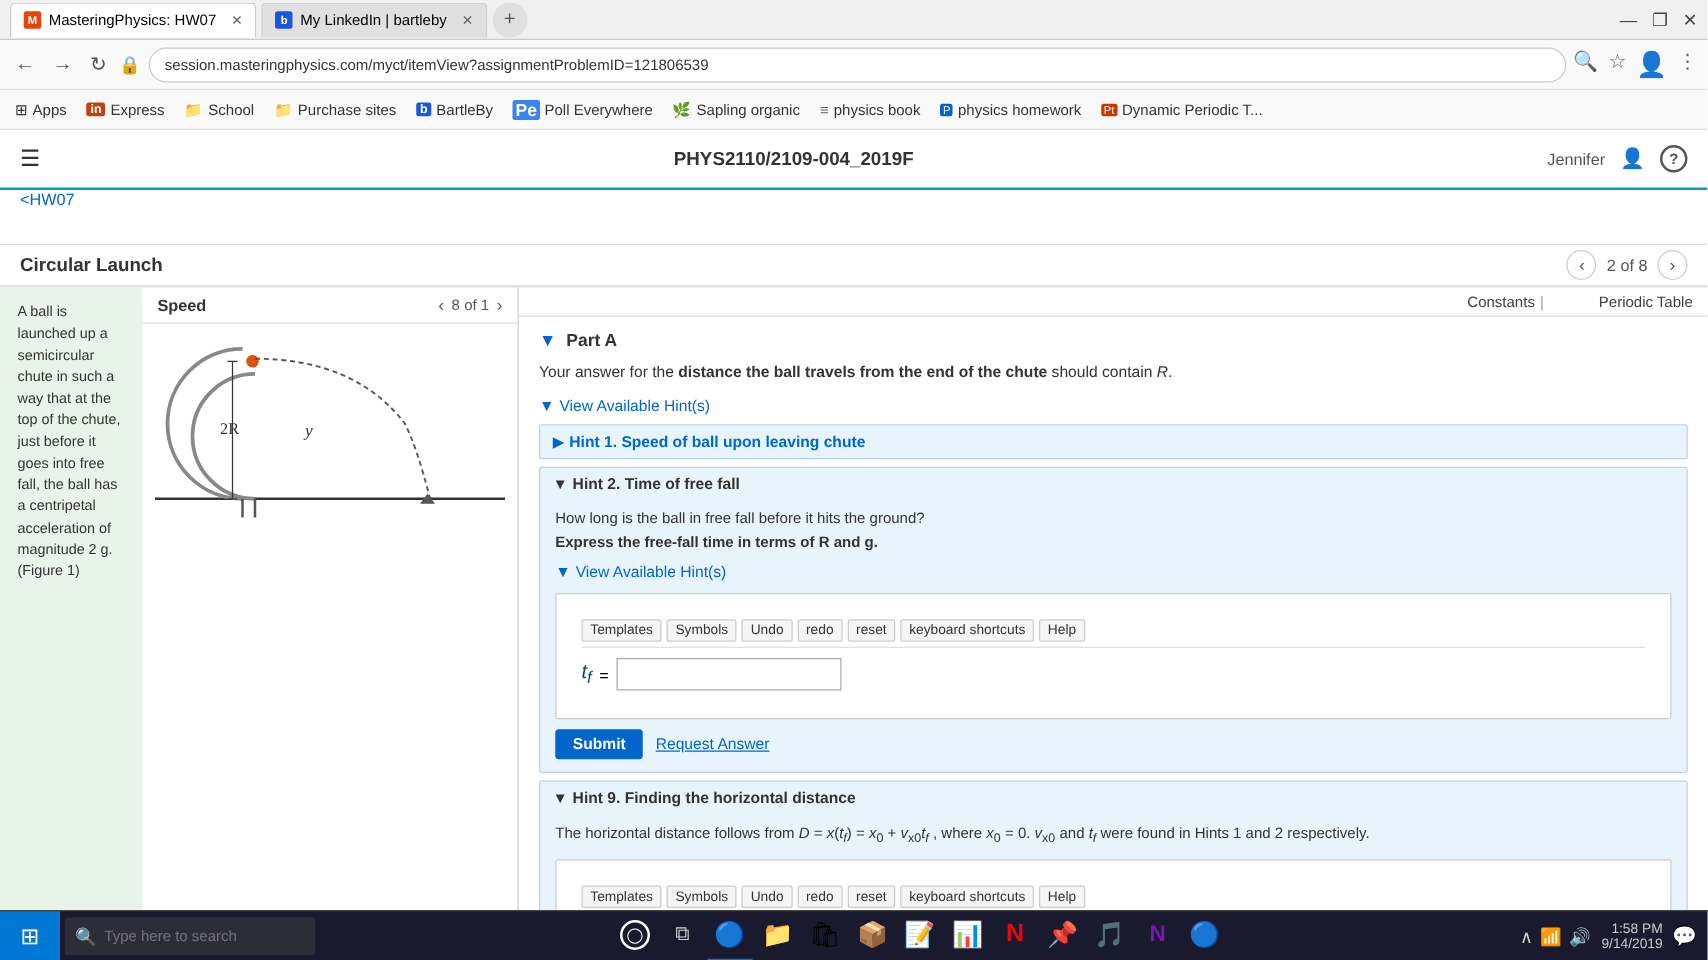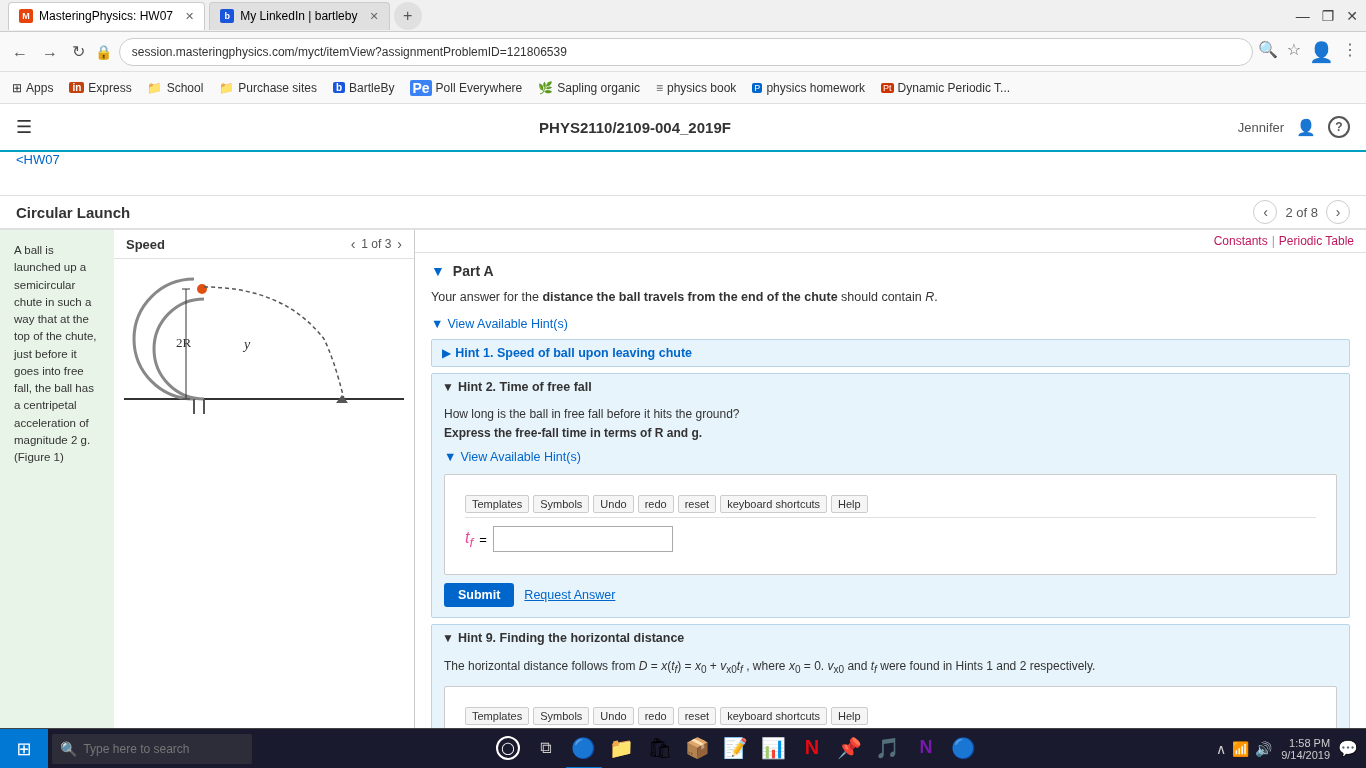--- a/index.html
+++ b/index.html
@@ -98,21 +98,21 @@
     .figure-nav { display: flex; align-items: center; gap: 6px; font-size: 12px; color: #555; }
     .figure-arrow { cursor: pointer; color: #555; background: none; border: none; font-size: 14px; }
     .figure-content { padding: 10px; display: flex; justify-content: center; align-items: center; height: 160px; }
 
     
     .right-panel { flex: 1; overflow-y: auto; padding: 0; }
     .constants-bar {
       display: flex; justify-content: flex-end; padding: 4px 12px;
       border-bottom: 1px solid #e0e0e0; font-size: 12px;
     }
-    .constants-link { color: #be185d; cursor: pointer; text-decoration: none; }
+    .constants-link { color: #404040; cursor: pointer; text-decoration: none; margin-left: 40px; }
     .separator-text { color: #999; margin: 0 4px; }
 
     
     .part-section { padding: 10px 16px; }
     .part-header {
       display: flex; align-items: center; gap: 8px; margin-bottom: 10px;
     }
     .collapse-arrow { cursor: pointer; color: #0066cc; font-size: 14px; }
     .part-title { font-size: 14px; font-weight: 700; color: #333; }
     .question-text { font-size: 12.5px; color: #333; margin-bottom: 6px; line-height: 1.4; }
@@ -149,21 +149,21 @@
       display: flex; align-items: center; gap: 4px; margin-bottom: 6px;
       padding-bottom: 4px; border-bottom: 1px solid #e0e0e0;
     }
     .math-btn {
       font-size: 11px; padding: 2px 6px; border: 1px solid #ccc;
       background: #f5f5f5; cursor: pointer; border-radius: 2px; color: #333;
     }
     .math-eq-line {
       display: flex; align-items: center; gap: 6px; padding: 2px 0;
     }
-    .eq-label { font-size: 16px; color: #ec4899; font-style: italic; }
+    .eq-label { font-size: 16px; color: #0c4a6e; font-style: italic; }
     .eq-input {
       width: 180px; height: 26px; border: 1px solid #aaa;
       padding: 0 6px; font-size: 13px; outline: none;
     }
     .eq-input.active-input { border-color: #0066cc; }
 
     
     .action-btns { display: flex; align-items: center; gap: 10px; margin-top: 4px; }
     .submit-btn {
       background: #0066cc; color: #fff; border: none; padding: 5px 14px;
@@ -315,21 +315,21 @@
 
   <div class="left-panel">
     <div class="problem-desc">
       <span>A ball is launched up a semicircular chute in such a way that at the top of the chute, just before it goes into free fall, the ball has a centripetal acceleration of magnitude 2 g. (Figure 1)</span>
     </div>
     <div class="figure-panel">
       <div class="figure-header">
         <span class="figure-label">Speed</span>
         <div class="figure-nav">
           <button class="figure-arrow">‹</button>
-          <span>1 of 3</span>
+          <span>8 of 1</span>
           <button class="figure-arrow">›</button>
         </div>
       </div>
 
       <div class="figure-content">
         <svg width="280" height="160" viewBox="0 0 280 160">
 
           <line x1="0" y1="140" x2="280" y2="140" stroke="#333" stroke-width="2"></line>
 
           <path d="M 80 140 A 50 50 0 0 1 80 40" stroke="#888" stroke-width="3" fill="none"></path>

